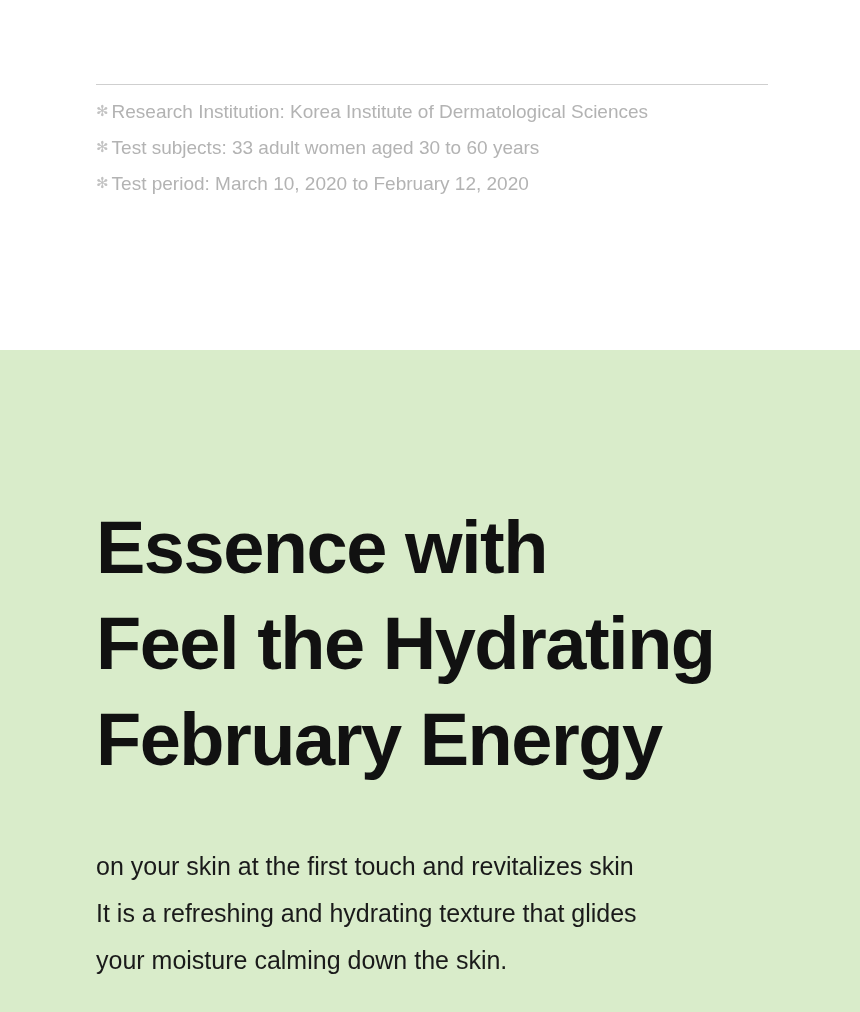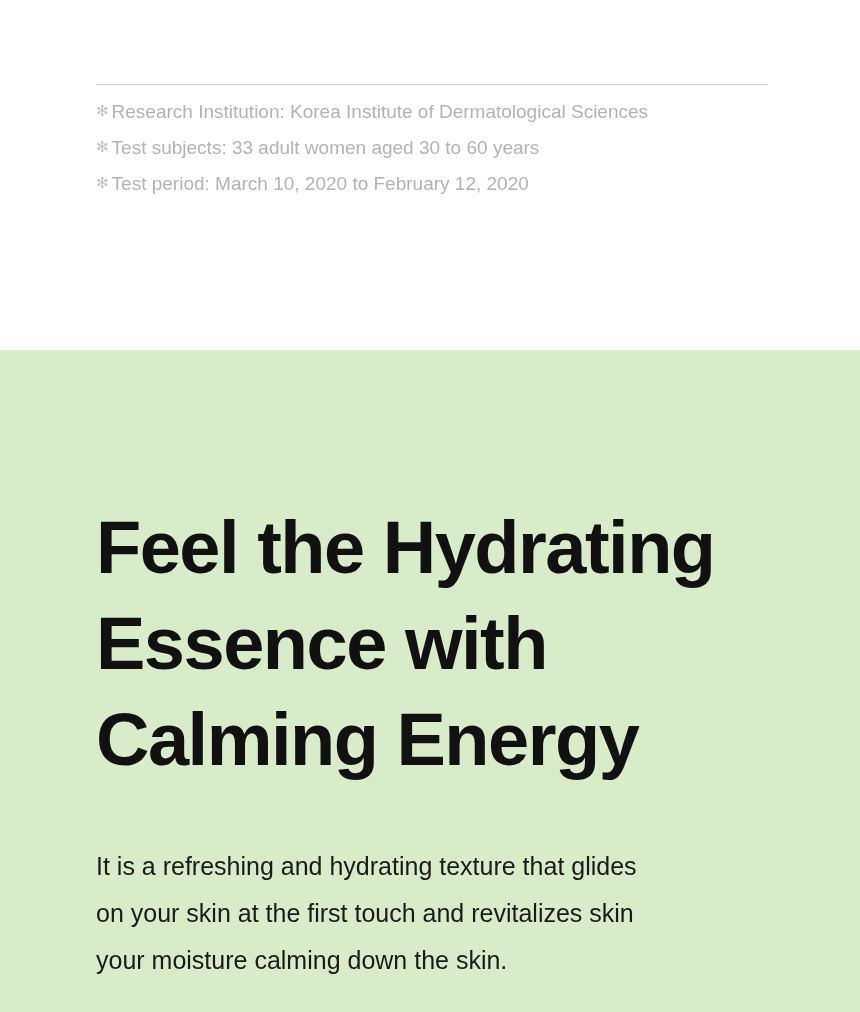--- a/index.html
+++ b/index.html
@@ -115,24 +115,24 @@
         <span class="note-star">✻</span><span>Test subjects: 33 adult women aged 30 to 60 years</span>
       </li>
       <li>
         <span class="note-star">✻</span><span>Test period: March 10, 2020 to February 12, 2020</span>
       </li>
     </ul>
   </section>
 
   <section class="hero-section">
     <h1 class="hero-heading">
+      <span class="hl">Essence with</span>
       <span class="hl">Feel the Hydrating</span>
-      <span class="hl">Essence with</span>
-      <span class="hl">Calming Energy</span>
+      <span class="hl">February Energy</span>
     </h1>
     <p class="hero-body">
+      <span class="bl">on your skin at the first touch and revitalizes skin</span>
       <span class="bl">It is a refreshing and hydrating texture that glides</span>
-      <span class="bl">on your skin at the first touch and revitalizes skin</span>
       <span class="bl">your moisture calming down the skin.</span>
     </p>
   </section>
 
 </div>
 
 </body></html>

